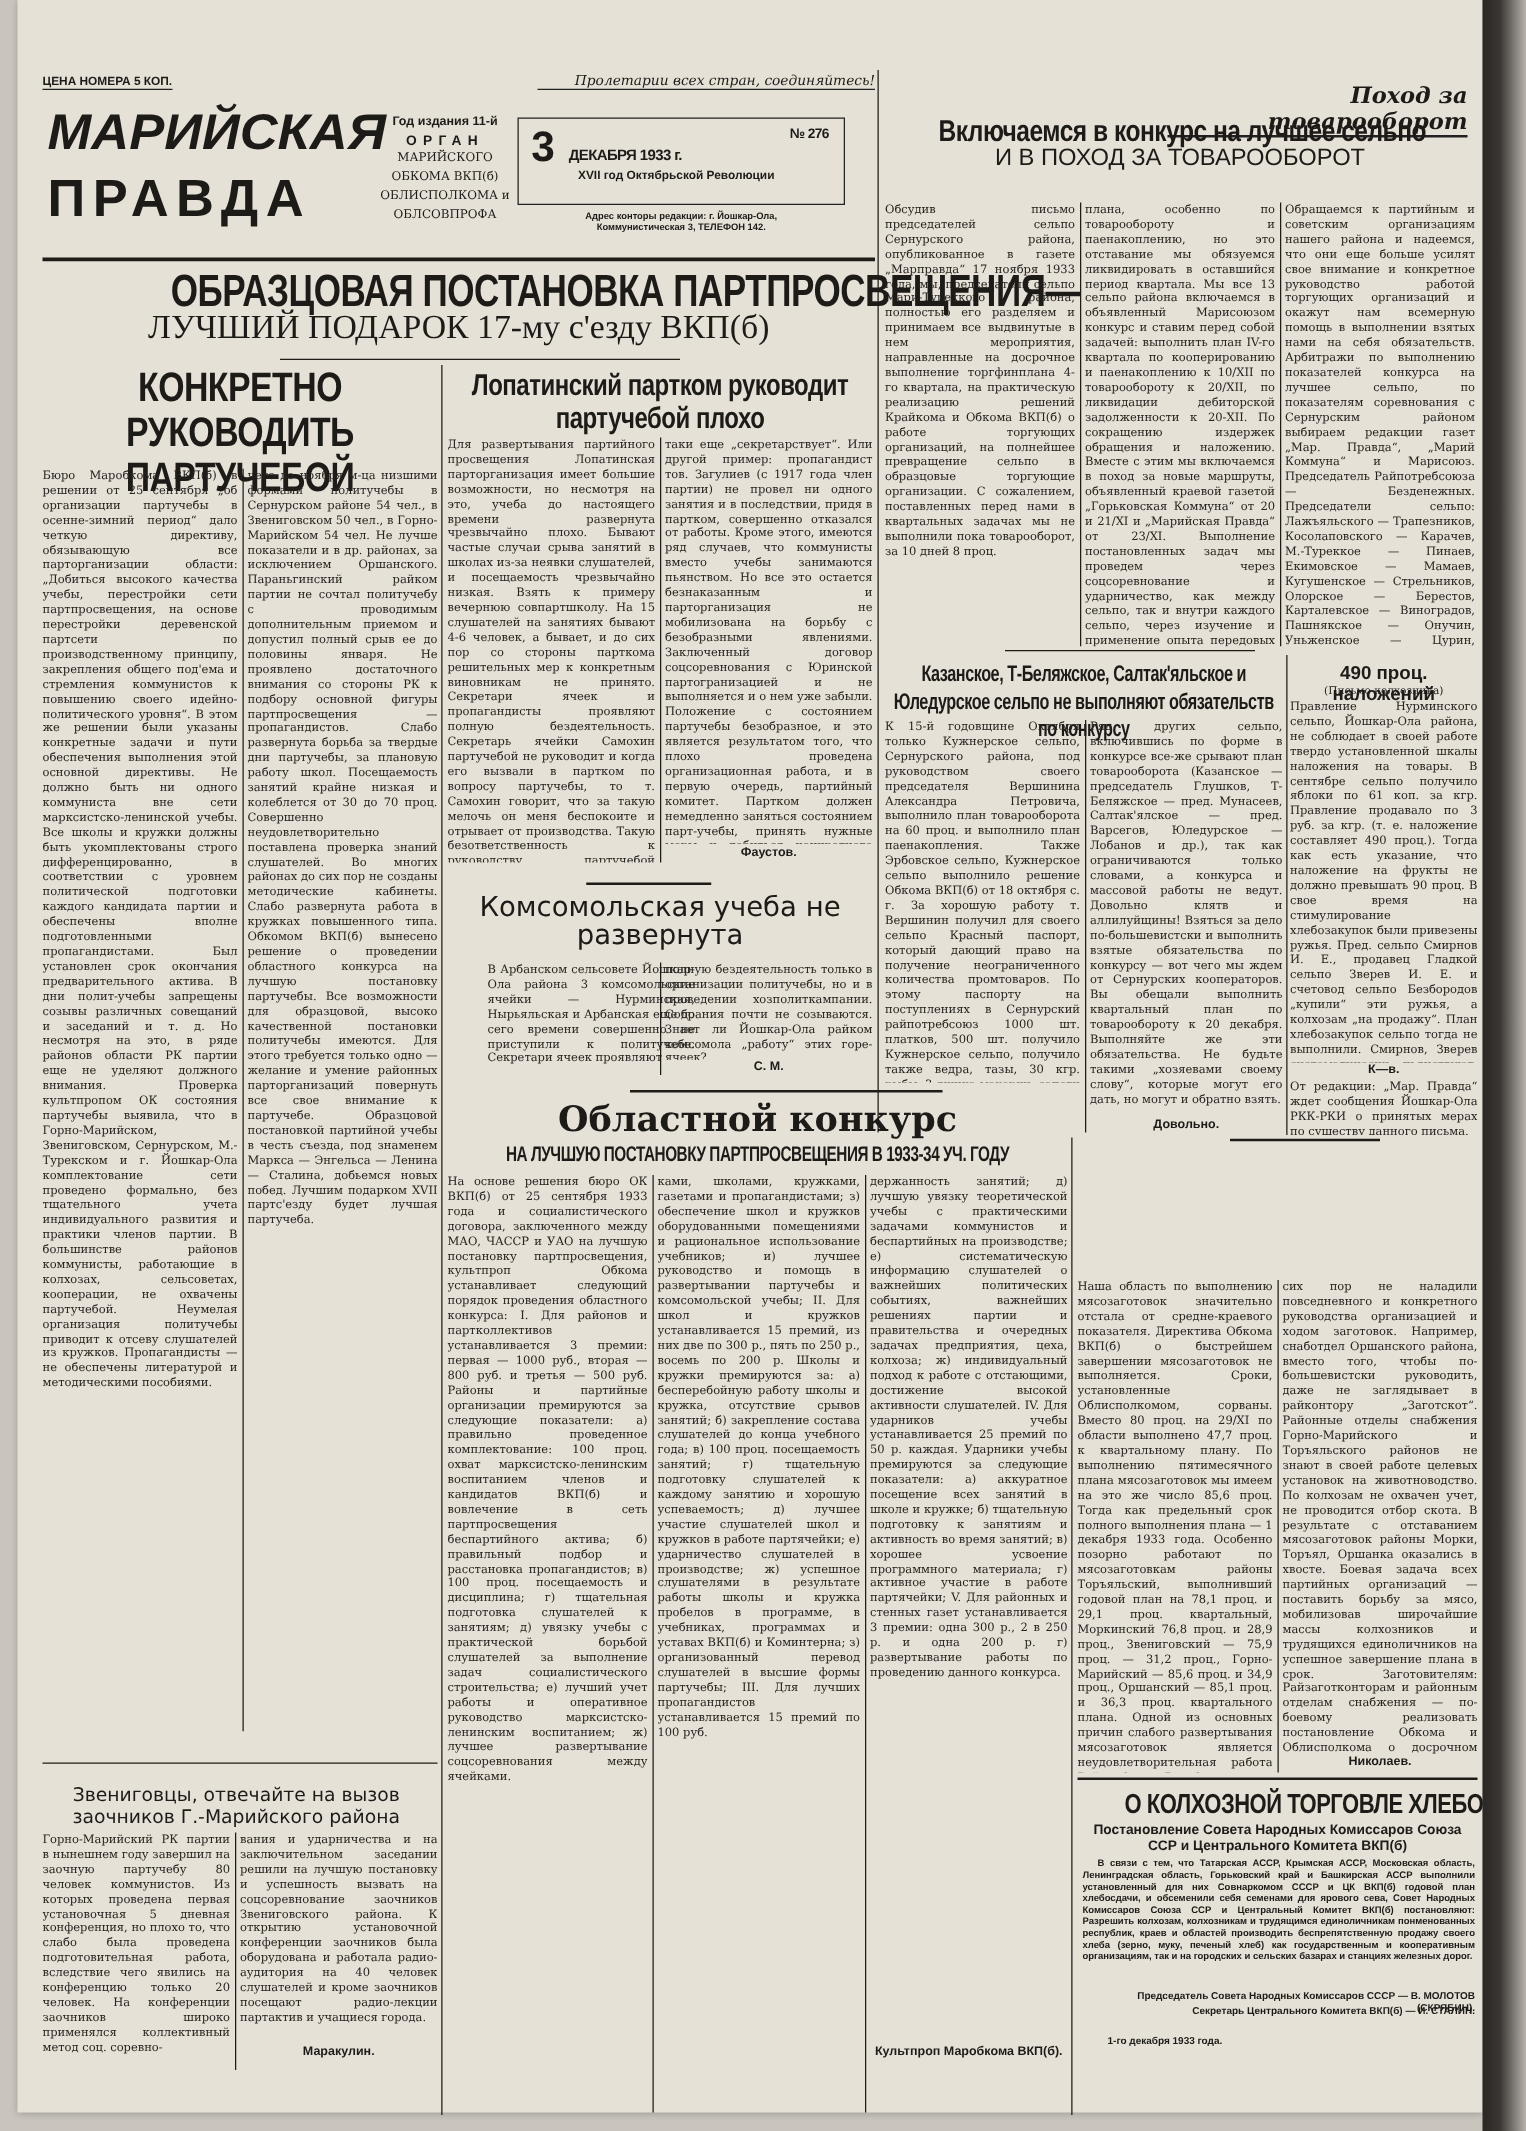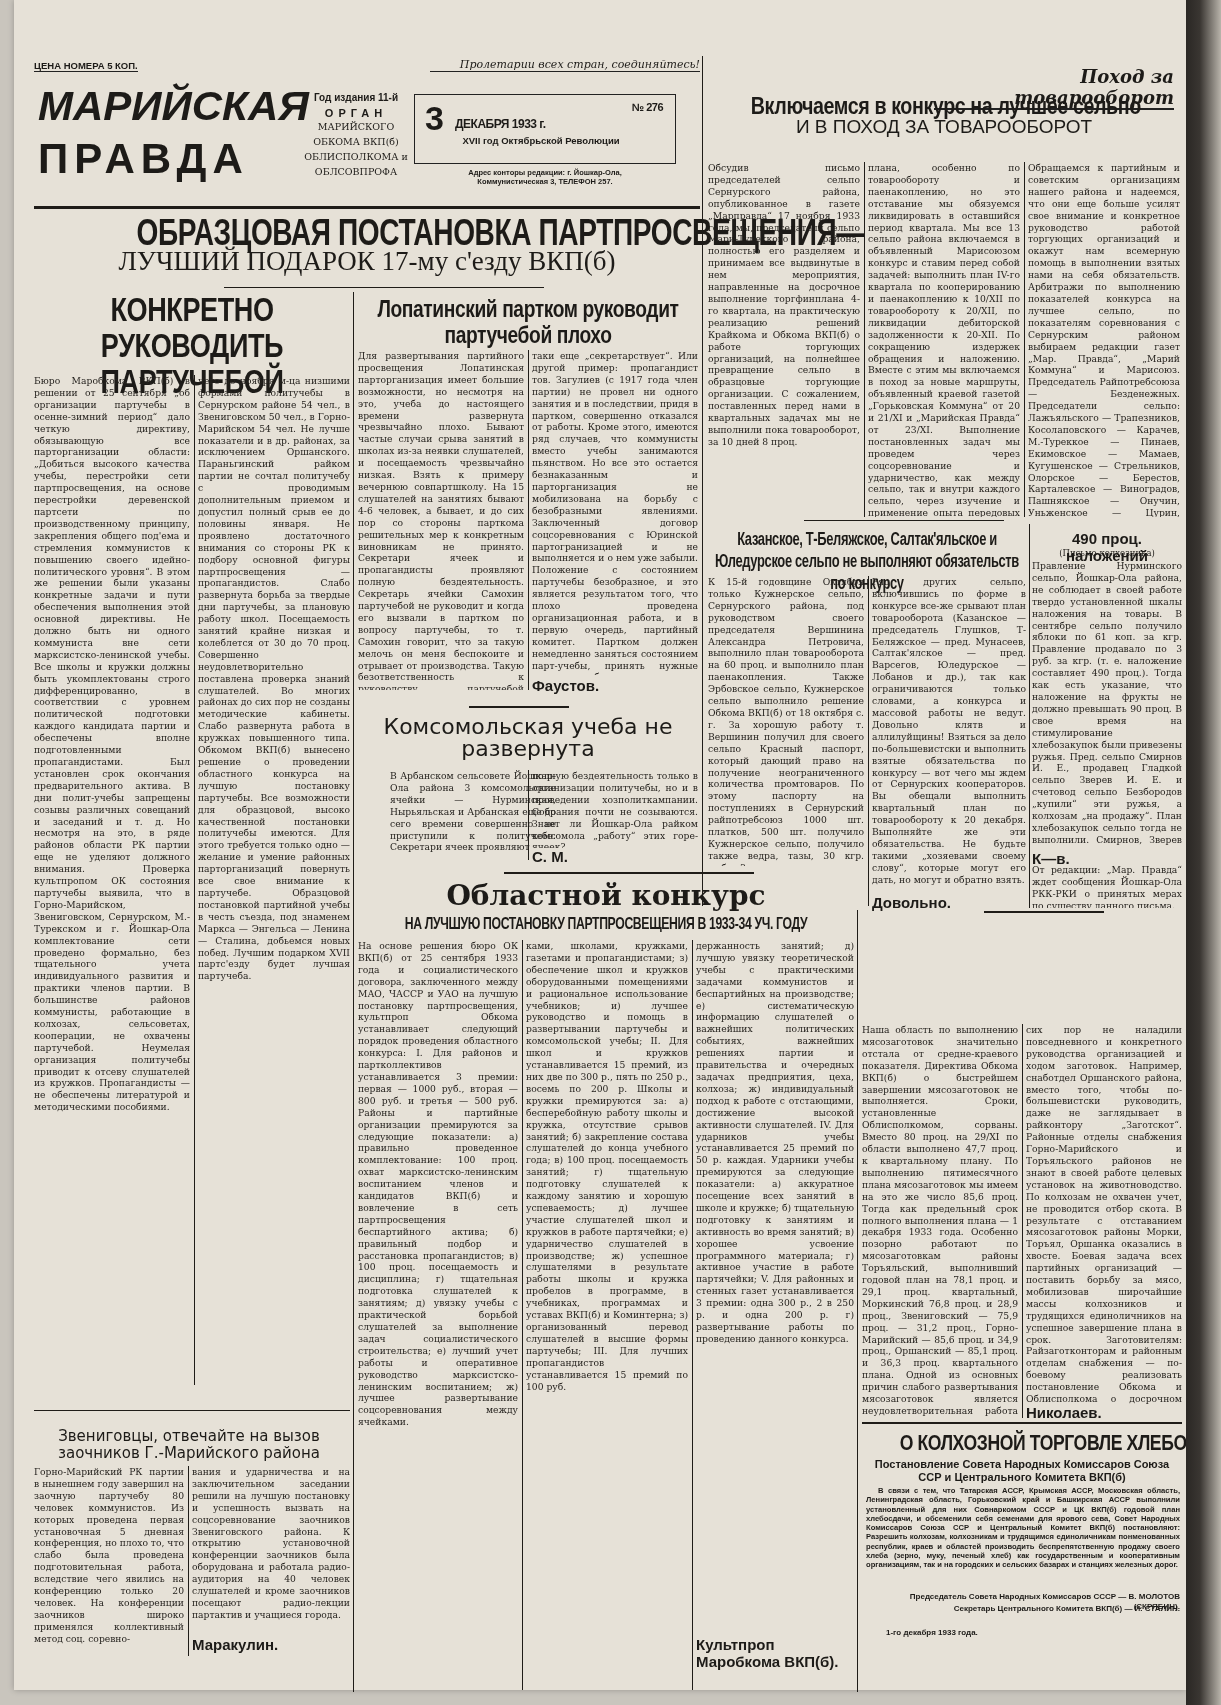--- a/index.html
+++ b/index.html
@@ -6,21 +6,21 @@
     html, body { width: 1221px; height: 1705px; overflow: hidden; background: #c9c5bd; }
     body { position: relative; font-family: "DejaVu Serif", serif; color: #1d1b18; }
     .paper { position: absolute; left: 14px; top: 0; width: 1172px; height: 1690px; background: #e6e1d7; box-shadow: 0 0 6px rgba(0,0,0,.25); }
     .edge-right { position: absolute; right: 0; top: 0; width: 35px; height: 1705px; background: linear-gradient(90deg, #2a2724, #3a3632 40%, #b9b4ab); }
     .abs { position: absolute; }
     .text { font-size: 9.2px; line-height: 11.9px; text-align: justify; overflow: hidden; color: #26231f; }
     .vrule { position: absolute; width: 1px; background: #1f1c18; }
     .hrule { position: absolute; height: 2px; background: #1f1c18; }
     .cond { font-family: "Liberation Sans", sans-serif; font-weight: 700; transform-origin: left top; white-space: nowrap; letter-spacing: -0.5px; }
     .center { text-align: center; }
-    .sig { font-family: "Liberation Sans", sans-serif; font-weight: 700; font-size: 15px; text-align: left; }
+    .sig { font-family: "Liberation Sans", sans-serif; font-weight: 700; font-size: 10px; text-align: center; }
   </style>
 </head>
 <body>
 
 <div class="paper">
 
   <div class="abs" style="left:20px;top:60px;font-family:'Liberation Sans',sans-serif;font-weight:700;font-size:9.5px;border-bottom:1px solid #222;">ЦЕНА НОМЕРА 5 КОП.</div>
   <div class="abs" style="left:416px;top:58px;width:270px;font-style:italic;font-size:11px;border-bottom:1px solid #222;text-align:right;">Пролетарии всех стран, соединяйтесь!</div>
 
   <div class="abs" style="left:24px;top:84px;width:270px;">
@@ -36,21 +36,21 @@
     <div style="font-size:9.5px;line-height:15px;">ОБЛИСПОЛКОМА и</div>
     <div style="font-size:9.5px;line-height:15px;">ОБЛСОВПРОФА</div>
   </div>
 
   <div class="abs" style="left:400px;top:94px;width:262px;height:70px;border:1px solid #222;">
     <div class="abs cond" style="left:10px;top:4px;font-size:34px;">3</div>
     <div class="abs cond" style="right:12px;top:6px;font-size:11px;">№ 276</div>
     <div class="abs cond" style="left:40px;top:22px;font-size:12px;">ДЕКАБРЯ 1933 г.</div>
     <div class="abs center" style="left:26px;top:40px;width:200px;font-family:'Liberation Sans',sans-serif;font-weight:700;font-size:9.5px;line-height:11px;">XVII год Октябрьской Революции</div>
   </div>
-  <div class="abs center" style="left:400px;top:168px;width:262px;font-family:'Liberation Sans',sans-serif;font-weight:700;font-size:7.5px;line-height:9px;padding:0 24px;">Адрес конторы редакции: г. Йошкар-Ола, Коммунистическая 3, ТЕЛЕФОН 257.</div>
+  <div class="abs center" style="left:400px;top:168px;width:262px;font-family:'Liberation Sans',sans-serif;font-weight:700;font-size:7.5px;line-height:9px;padding:0 24px;">Адрес конторы редакции: г. Йошкар-Ола, Коммунистическая 3, ТЕЛЕФОН 142.</div>
 
   <div class="hrule" style="left:20px;top:206px;width:666px;height:3px;"></div>
   <div class="vrule" style="left:688px;top:56px;height:850px;"></div>
 
   <div class="abs" style="left:920px;top:66px;width:240px;font-style:italic;font-weight:700;font-size:18px;text-align:right;border-bottom:2px solid #222;">Поход за товарооборот</div>
 
   <div class="abs center" style="left:694px;top:92px;width:472px;">
     <div class="cond" style="font-size:24px;display:inline-block;transform:scaleX(0.82);transform-origin:center top;">Включаемся в конкурс на лучшее сельпо</div>
     <div style="font-family:'Liberation Sans',sans-serif;font-size:19px;margin-top:-4px;">И В ПОХОД ЗА ТОВАРООБОРОТ</div>
   </div>

